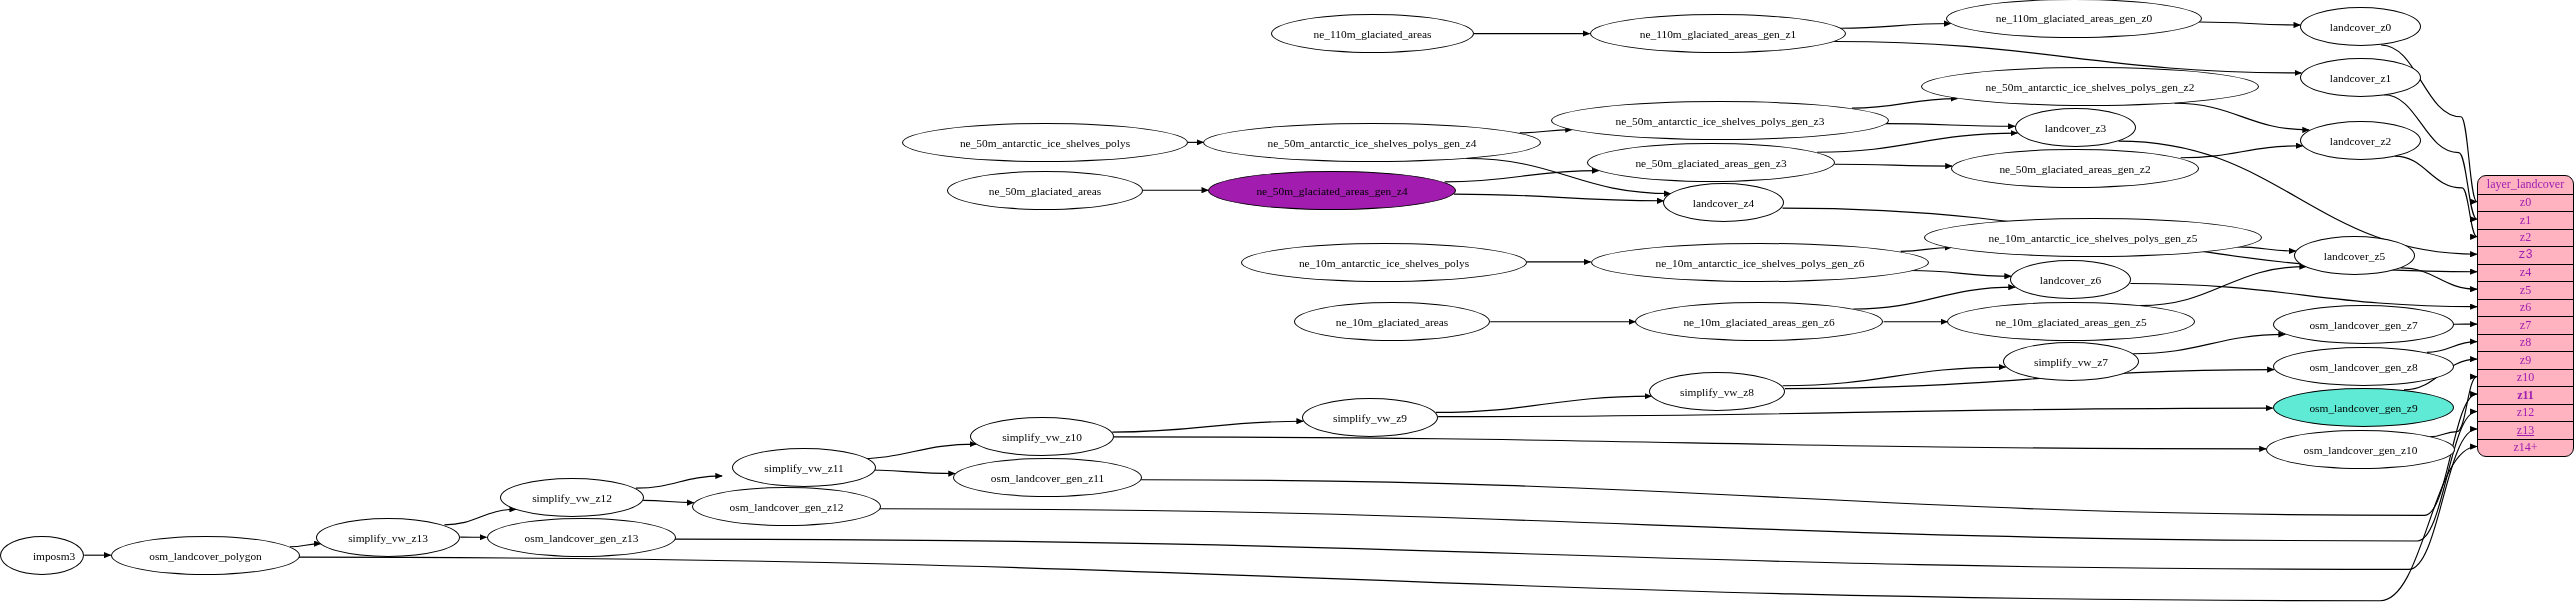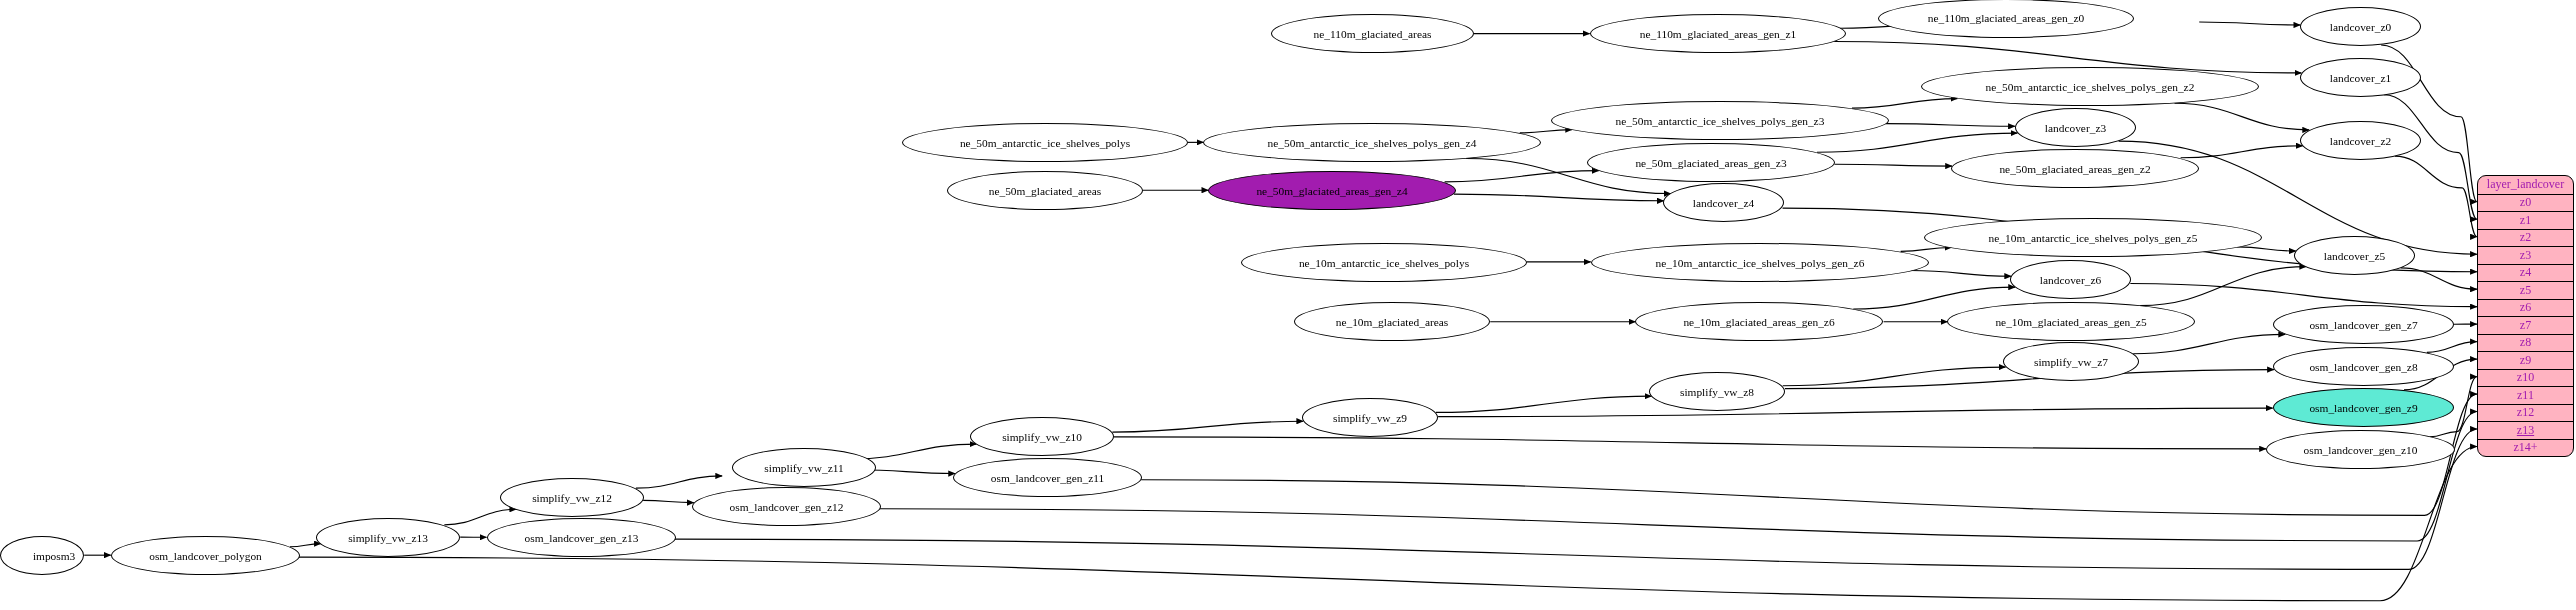--- a/index.html
+++ b/index.html
@@ -122,21 +122,21 @@
       <div class="node" style="left: 970px; top: 417px; width: 144px; height: 39px; background: rgb(255, 255, 255); border-color: rgb(0, 0, 0);">simplify_vw_z10</div>
       <div class="node" style="left: 2266px; top: 430px; width: 189px; height: 39px; background: rgb(255, 255, 255); border-color: rgb(0, 0, 0);">osm_landcover_gen_z10</div>
       <div class="node" style="left: 1302px; top: 398px; width: 136px; height: 39px; background: rgb(255, 255, 255); border-color: rgb(0, 0, 0);">simplify_vw_z9</div>
       <div class="node" style="left: 2273px; top: 388px; width: 181px; height: 39px; background: #5eead4; border-color: rgb(0, 0, 0);">osm_landcover_gen_z9</div>
       <div class="node" style="left: 1649px; top: 372px; width: 136px; height: 39px; background: rgb(255, 255, 255); border-color: rgb(0, 0, 0);">simplify_vw_z8</div>
       <div class="node" style="left: 2273px; top: 347px; width: 181px; height: 39px; background: rgb(255, 255, 255); border-color: rgb(0, 0, 0);">osm_landcover_gen_z8</div>
       <div class="node" style="left: 2003px; top: 342px; width: 136px; height: 39px; background: rgb(255, 255, 255); border-color: rgb(0, 0, 0);">simplify_vw_z7</div>
       <div class="node" style="left: 2273px; top: 305px; width: 181px; height: 39px; background: rgb(255, 255, 255); border-color: rgb(0, 0, 0);">osm_landcover_gen_z7</div>
       <div class="node" style="left: 1271px; top: 14.2px; width: 203px; height: 39px; background: rgb(255, 255, 255); border-color: rgb(0, 0, 0);">ne_110m_glaciated_areas</div>
       <div class="node" style="left: 1590px; top: 14.2px; width: 256px; height: 39px; background: rgb(255, 255, 255); border-color: rgb(0, 0, 0);">ne_110m_glaciated_areas_gen_z1</div>
-      <div class="node" style="left: 1878px; top: -1.1px; width: 256px; height: 39px; background: rgb(255, 255, 255); border-color: rgb(0, 0, 0);">ne_110m_glaciated_areas_gen_z0</div>
+      <div class="node" style="left: 1946px; top: -1.1px; width: 256px; height: 39px; background: rgb(255, 255, 255); border-color: rgb(0, 0, 0);">ne_110m_glaciated_areas_gen_z0</div>
       <div class="node" style="left: 2300px; top: 7.4px; width: 121px; height: 39px; background: rgb(255, 255, 255); border-color: rgb(0, 0, 0);">landcover_z0</div>
       <div class="node" style="left: 2300px; top: 58px; width: 121px; height: 39px; background: rgb(255, 255, 255); border-color: rgb(0, 0, 0);">landcover_z1</div>
       <div class="node" style="left: 902px; top: 123px; width: 286px; height: 39px; background: rgb(255, 255, 255); border-color: rgb(0, 0, 0);">ne_50m_antarctic_ice_shelves_polys</div>
       <div class="node" style="left: 1203px; top: 123px; width: 338px; height: 39px; background: rgb(255, 255, 255); border-color: rgb(0, 0, 0);">ne_50m_antarctic_ice_shelves_polys_gen_z4</div>
       <div class="node" style="left: 1551px; top: 101px; width: 338px; height: 39px; background: rgb(255, 255, 255); border-color: rgb(0, 0, 0);">ne_50m_antarctic_ice_shelves_polys_gen_z3</div>
       <div class="node" style="left: 1921px; top: 67px; width: 338px; height: 39px; background: rgb(255, 255, 255); border-color: rgb(0, 0, 0);">ne_50m_antarctic_ice_shelves_polys_gen_z2</div>
       <div class="node" style="left: 2015px; top: 108px; width: 121px; height: 39px; background: rgb(255, 255, 255); border-color: rgb(0, 0, 0);">landcover_z3</div>
       <div class="node" style="left: 2300px; top: 121px; width: 121px; height: 39px; background: rgb(255, 255, 255); border-color: rgb(0, 0, 0);">landcover_z2</div>
       <div class="node" style="left: 947px; top: 171px; width: 196px; height: 39px; background: rgb(255, 255, 255); border-color: rgb(0, 0, 0);">ne_50m_glaciated_areas</div>
       <div class="node" style="left: 1208px; top: 171px; width: 248px; height: 39px; background: #a21caf; border-color: rgb(0, 0, 0);">ne_50m_glaciated_areas_gen_z4</div>
@@ -151,28 +151,28 @@
       <div class="node" style="left: 1294px; top: 302px; width: 196px; height: 39px; background: rgb(255, 255, 255); border-color: rgb(0, 0, 0);">ne_10m_glaciated_areas</div>
       <div class="node" style="left: 1635px; top: 302px; width: 248px; height: 39px; background: rgb(255, 255, 255); border-color: rgb(0, 0, 0);">ne_10m_glaciated_areas_gen_z6</div>
       <div class="node" style="left: 1947px; top: 302px; width: 248px; height: 39px; background: rgb(255, 255, 255); border-color: rgb(0, 0, 0);">ne_10m_glaciated_areas_gen_z5</div>
     </div>
   <div class="layer-table" id="layer-table" style="left: 2477px; top: 175px; width: 97px; background: rgb(255, 179, 193); border-color: rgb(0, 0, 0);">
     <div class="tbl-hdr" style="height: 17.7px;">layer_landcover</div>
     <div id="layer-table-rows">
         <div class="tbl-row" style="height: 17.5px;">z0</div>
         <div class="tbl-row" style="height: 17.5px;">z1</div>
         <div class="tbl-row" style="height: 17.5px;">z2</div>
-        <div class="tbl-row" style="height: 17.5px;">z3</div>
+        <div class="tbl-row" style="height: 17.5px; font-family: Liberation Mono, monospace;">z3</div>
         <div class="tbl-row" style="height: 17.5px;">z4</div>
         <div class="tbl-row" style="height: 17.5px; font-family: Liberation Serif, serif;">z5</div>
         <div class="tbl-row" style="height: 17.5px;">z6</div>
         <div class="tbl-row" style="height: 17.5px;">z7</div>
         <div class="tbl-row" style="height: 17.5px;">z8</div>
         <div class="tbl-row" style="height: 17.5px;">z9</div>
         <div class="tbl-row" style="height: 17.5px;">z10</div>
-        <div class="tbl-row" style="height: 17.5px;">z11</div>
+        <div class="tbl-row" style="height: 17.5px; font-weight: bold;">z11</div>
         <div class="tbl-row" style="height: 17.5px;">z12</div>
         <div class="tbl-row" style="height: 17.5px; text-decoration: underline;">z13</div>
         <div class="tbl-row" style="height: 17.5px;">z14+</div>
       </div>
   </div>
 </div>
 
 
 </body></html>

